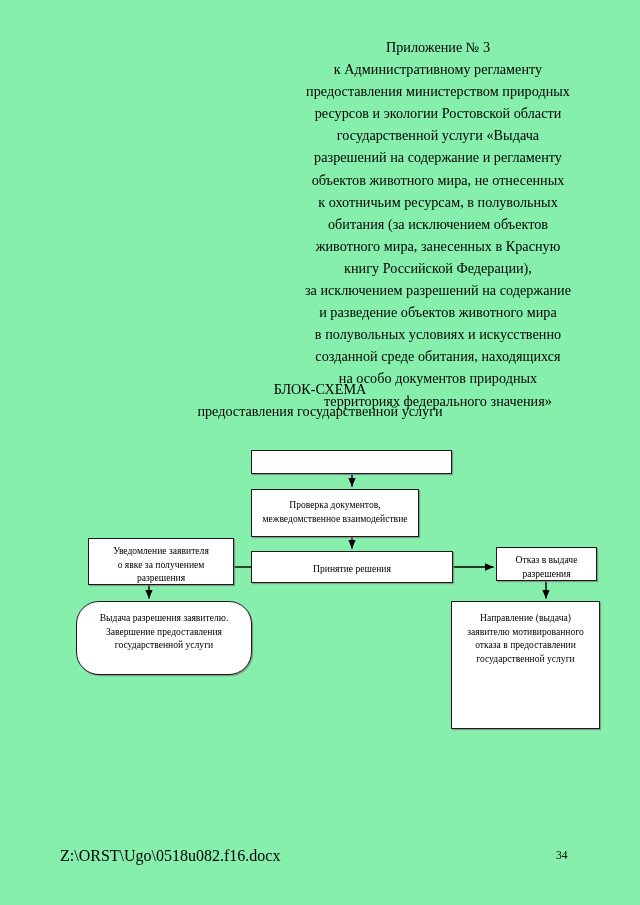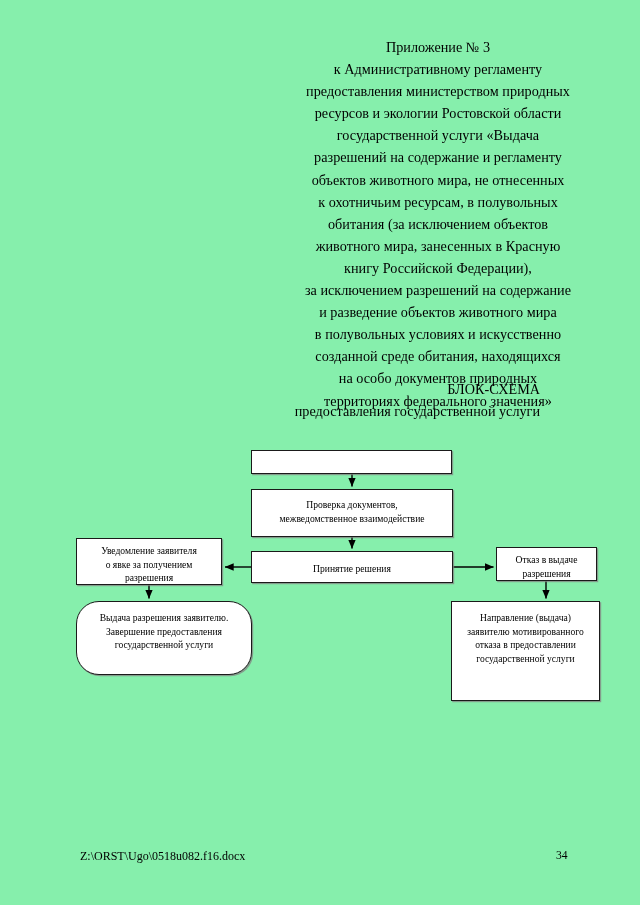--- a/index.html
+++ b/index.html
@@ -39,21 +39,21 @@
   
   .doc-title {
     position: absolute;
     left: 100px;
     top: 378px;
     width: 440px;
     text-align: center;
     font-size: 14.2px;
     line-height: 22px;
   }
-  .doc-title .t-line { display: block; text-align: right; }
+  .doc-title .t-line { display: block; }
 
   
   .flowchart {
     position: absolute;
     left: 0;
     top: 0;
     width: 640px;
     height: 905px;
     pointer-events: none;
   }
@@ -72,47 +72,46 @@
   .fc-box .fc-text {
     display: block;
     padding: 0 4px;
     white-space: pre-line;
   }
 
   
   #box-intake   { left: 251px; top: 450px; width: 201px; height: 24px; }
   #box-intake .fc-text  { padding-top: 6px; margin-top: 35px; }
 
-  #box-check    { left: 251px; top: 489px; width: 202px; height: 48px; }
+  #box-check    { left: 251px; top: 489px; width: 168px; height: 48px; }
   #box-check .fc-text   { padding-top: 8px; }
 
   #box-decision { left: 251px; top: 551px; width: 202px; height: 32px; }
   #box-decision .fc-text{ padding-top: 10px; }
 
-  #box-notify   { left: 76px;  top: 538px; width: 146px; height: 47px; }
+  #box-notify   { left: 88px;  top: 538px; width: 146px; height: 47px; }
   #box-notify .fc-text  { padding-top: 5px; }
 
   #box-refusal  { left: 496px; top: 547px; width: 101px; height: 34px; }
   #box-refusal .fc-text { padding-top: 5px; }
 
   #box-issue    { left: 76px;  top: 601px; width: 176px; height: 74px; border-radius: 23px; }
   #box-issue .fc-text   { padding-top: 9px; }
 
-  #box-send-refusal { left: 451px; top: 601px; width: 149px; height: 100px; }
+  #box-send-refusal { left: 451px; top: 601px; width: 149px; height: 128px; }
   #box-send-refusal .fc-text { padding-top: 9px; }
 
   
   .footer-path {
     position: absolute;
     left: 60px;
     top: 849px;
-    font-size: 12px;
+    font-size: 16px;
     line-height: 14px;
     white-space: pre;
-    margin-left: 20px;
   }
   .footer-page {
     position: absolute;
     left: 556px;
     top: 849px;
     font-size: 11.6px;
     line-height: 14px;
   }
 </style>
 </head>

